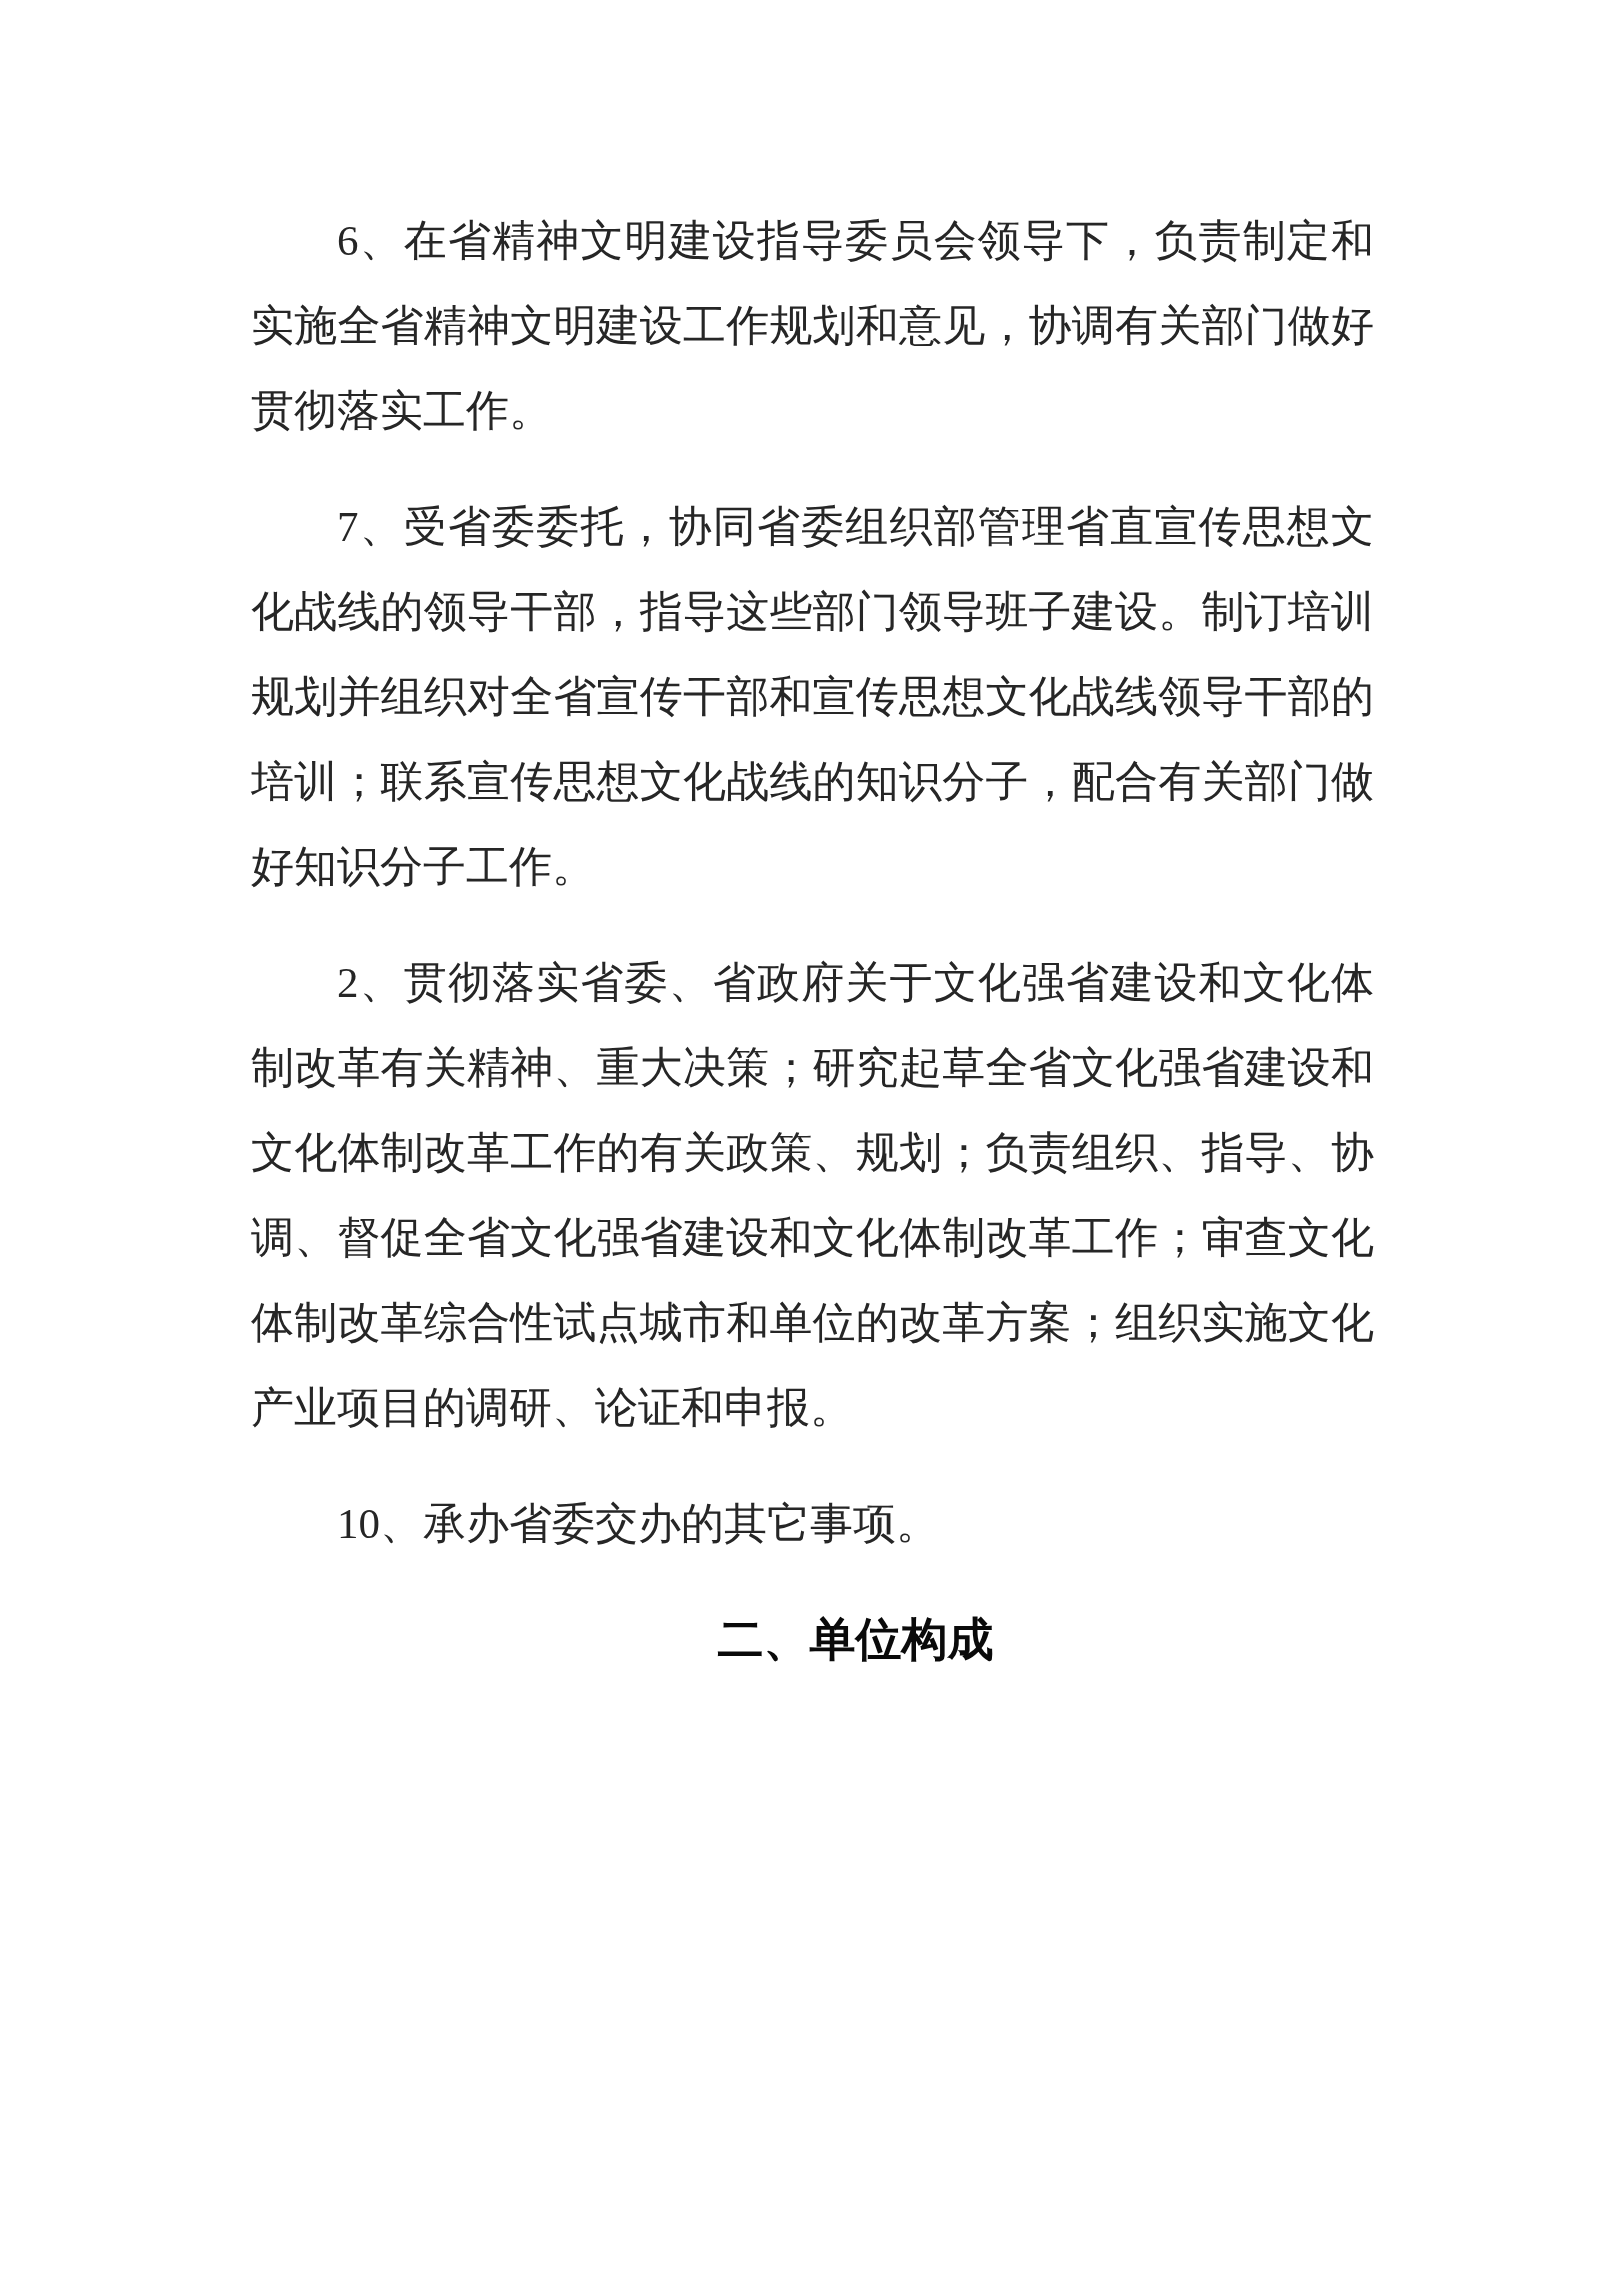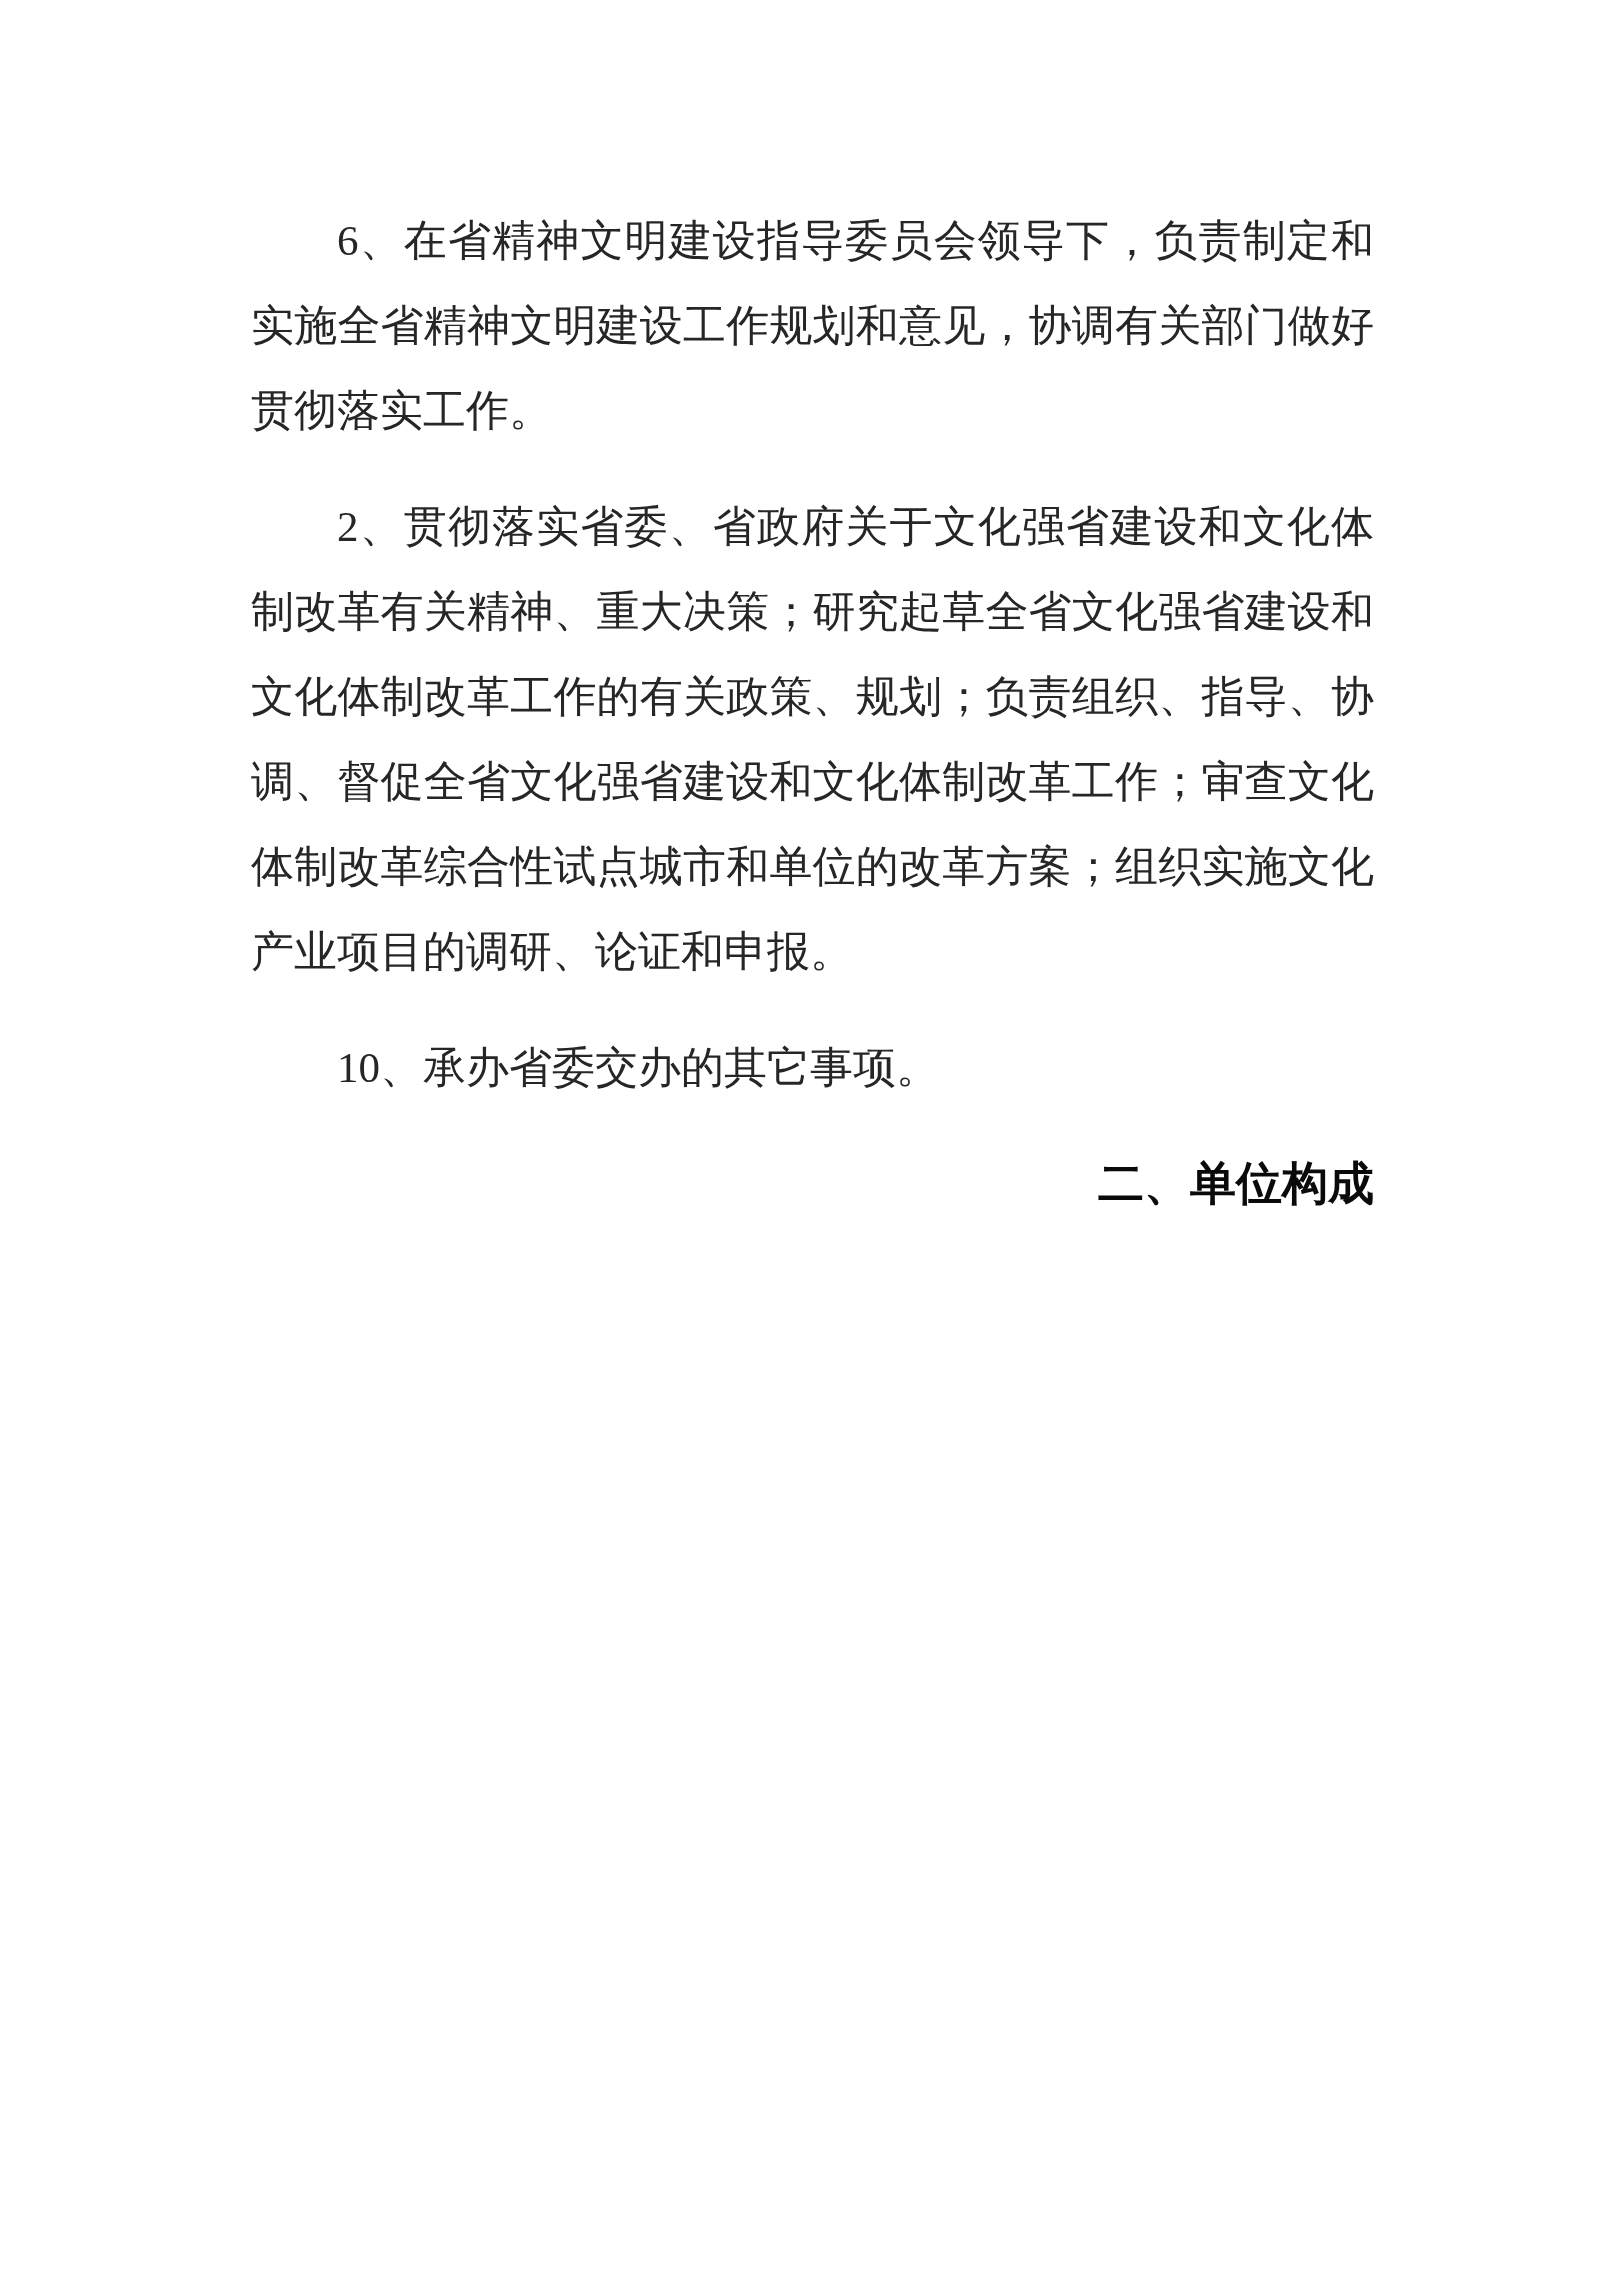--- a/index.html
+++ b/index.html
@@ -30,28 +30,29 @@
     word-break: normal;
     overflow-wrap: break-word;
   }
   h2.section-heading {
     margin: 0;
     font-family: "Liberation Sans", sans-serif;
     font-weight: 700;
     font-size: 46px;
     line-height: 85px;
     color: #0a0a0a;
-    text-align: right;
+    text-align: center;
     text-indent: 86px;
   }
 </style>
 </head>
 <body>
 
 <div class="page">
   <div class="doc-body">
     <p class="body-para">6、在省精神文明建设指导委员会领导下，负责制定和实施全省精神文明建设工作规划和意见，协调有关部门做好贯彻落实工作。</p>
+    <p class="body-para">7、受省委委托，协同省委组织部管理省直宣传思想文化战线的领导干部，指导这些部门领导班子建设。制订培训规划并组织对全省宣传干部和宣传思想文化战线领导干部的培训；联系宣传思想文化战线的知识分子，配合有关部门做好知识分子工作。</p>
     <p class="body-para">2、贯彻落实省委、省政府关于文化强省建设和文化体制改革有关精神、重大决策；研究起草全省文化强省建设和文化体制改革工作的有关政策、规划；负责组织、指导、协调、督促全省文化强省建设和文化体制改革工作；审查文化体制改革综合性试点城市和单位的改革方案；组织实施文化产业项目的调研、论证和申报。</p>
     <p class="body-para">10、承办省委交办的其它事项。</p>
     <h2 class="section-heading">二、单位构成</h2>
   </div>
 </div>
 
 
 </body></html>

